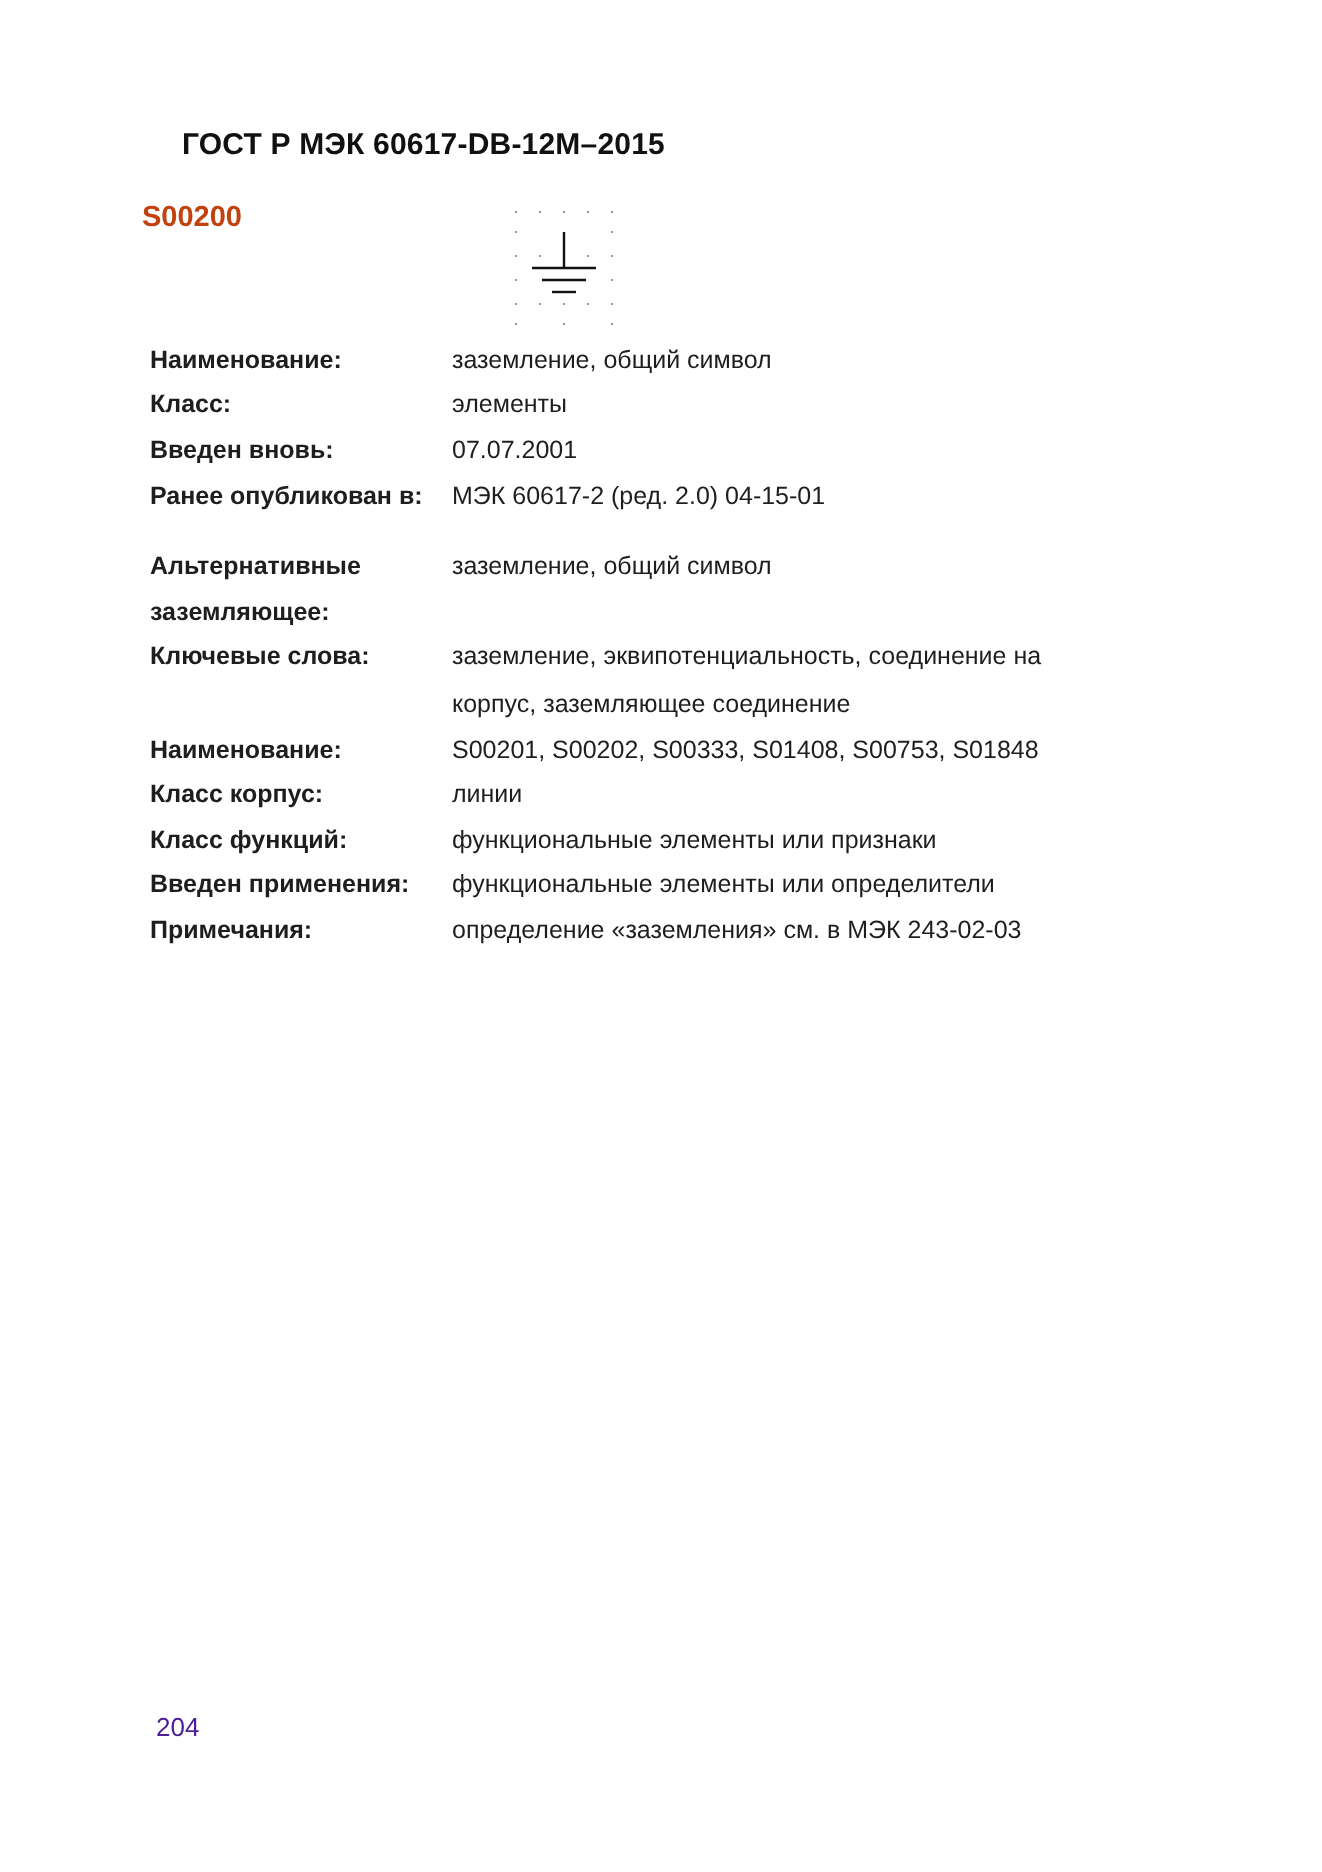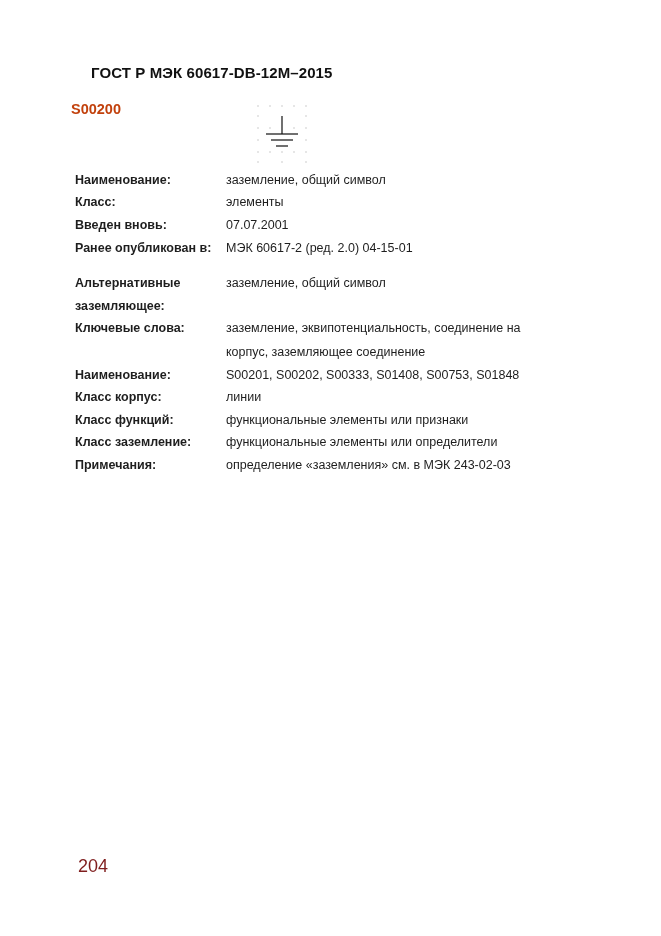--- a/index.html
+++ b/index.html
@@ -56,22 +56,22 @@
     }
     .row .value {
       position: absolute;
       left: 226px;
       white-space: nowrap;
     }
     .page-number {
       position: absolute;
       left: 78px;
       top: 856px;
-      font-size: 18px;
-      color: #7f1d1d;
+      font-size: 13px;
+      color: #4c1d95;
     }
   </style>
 </head>
 <body>
 
 <div class="doc-header">ГОСТ Р МЭК 60617-DB-12M–2015</div>
 
 <div class="symbol-code">S00200</div>
 
 <div class="symbol-box">
@@ -154,21 +154,21 @@
   <span class="label">Класс корпус:</span>
   <span class="value">линии</span>
 </div>
 
 <div class="row" style="top:413px;">
   <span class="label">Класс функций:</span>
   <span class="value">функциональные элементы или признаки</span>
 </div>
 
 <div class="row" style="top:435px;">
-  <span class="label">Класс заземление:</span>
+  <span class="label">Введен применения:</span>
   <span class="value">функциональные элементы или определители</span>
 </div>
 
 <div class="row" style="top:458px;">
   <span class="label">Примечания:</span>
   <span class="value">определение «заземления» см. в МЭК 243-02-03</span>
 </div>
 
 <div class="page-number">204</div>
 

